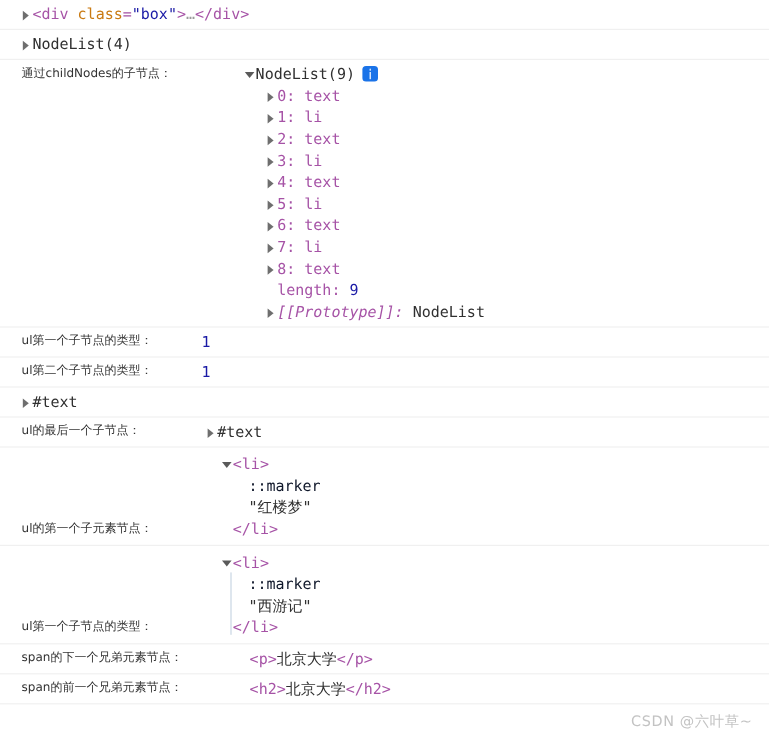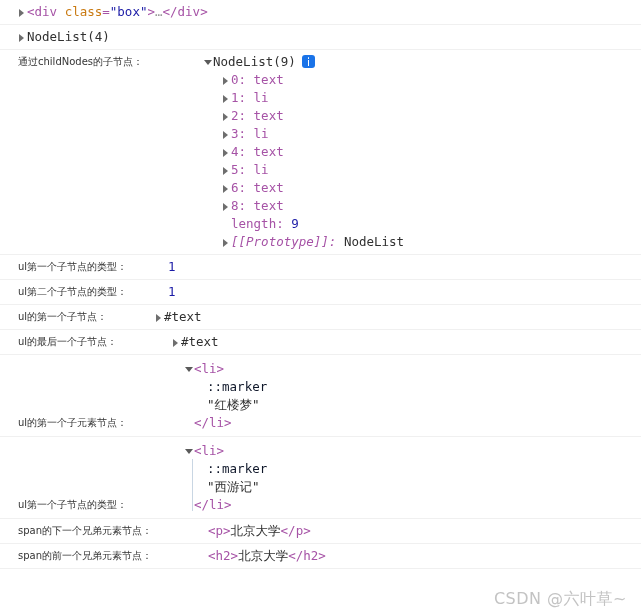--- a/index.html
+++ b/index.html
@@ -140,21 +140,21 @@
     width: 1px;
     background: #c9d6e3;
   }
 
   
   .watermark {
     position: absolute;
     right: 14px;
     bottom: 6px;
     font-family: "DejaVu Sans", "Liberation Sans", sans-serif;
-    font-size: 16px;
+    font-size: 12px;
     color: #c3c3c3;
     letter-spacing: 0.5px;
     white-space: nowrap;
   }
 </style>
 </head>
 <body>
 
 <div class="console">
 
@@ -178,20 +178,21 @@
       <div class="tree">
         <div class="tree-line root"><span class="tri open"></span><span class="t-plain">NodeList(9)</span><span class="info-badge"></span></div>
 
         <div class="tree-line"><span class="tri"></span><span class="t-key">0:</span>&nbsp;<span class="t-node">text</span></div>
         <div class="tree-line"><span class="tri"></span><span class="t-key">1:</span>&nbsp;<span class="t-node">li</span></div>
         <div class="tree-line"><span class="tri"></span><span class="t-key">2:</span>&nbsp;<span class="t-node">text</span></div>
         <div class="tree-line"><span class="tri"></span><span class="t-key">3:</span>&nbsp;<span class="t-node">li</span></div>
         <div class="tree-line"><span class="tri"></span><span class="t-key">4:</span>&nbsp;<span class="t-node">text</span></div>
         <div class="tree-line"><span class="tri"></span><span class="t-key">5:</span>&nbsp;<span class="t-node">li</span></div>
         <div class="tree-line"><span class="tri"></span><span class="t-key">6:</span>&nbsp;<span class="t-node">text</span></div>
+        <div class="tree-line"><span class="tri"></span><span class="t-key">7:</span>&nbsp;<span class="t-node">li</span></div>
         <div class="tree-line"><span class="tri"></span><span class="t-key">8:</span>&nbsp;<span class="t-node">text</span></div>
 
         <div class="tree-line" style="padding-left:27px;"><span class="t-key">length:</span>&nbsp;<span class="t-num">9</span></div>
 
         <div class="tree-line"><span class="tri"></span><span class="t-proto">[[Prototype]]:</span>&nbsp;<span class="t-plain">NodeList</span></div>
       </div>
     </div>
   </div>
 
 
@@ -204,21 +205,20 @@
 
   <div class="row">
     <div class="row-inner">
       <span class="label" style="width:150px; display:inline-block;">ul第二个子节点的类型：</span>
       <span class="value t-num">1</span>
     </div>
   </div>
 
   <div class="row">
     <div class="row-inner">
-      <span class="label" style="width:137px; display:inline-block;">ul的第一个子节点：</span>
       <span class="tri"></span>
       <span class="value t-plain">#text</span>
     </div>
   </div>
 
   <div class="row">
     <div class="row-inner">
       <span class="label" style="width:154px; display:inline-block;">ul的最后一个子节点：</span>
       <span class="tri"></span>
       <span class="value t-plain">#text</span>

